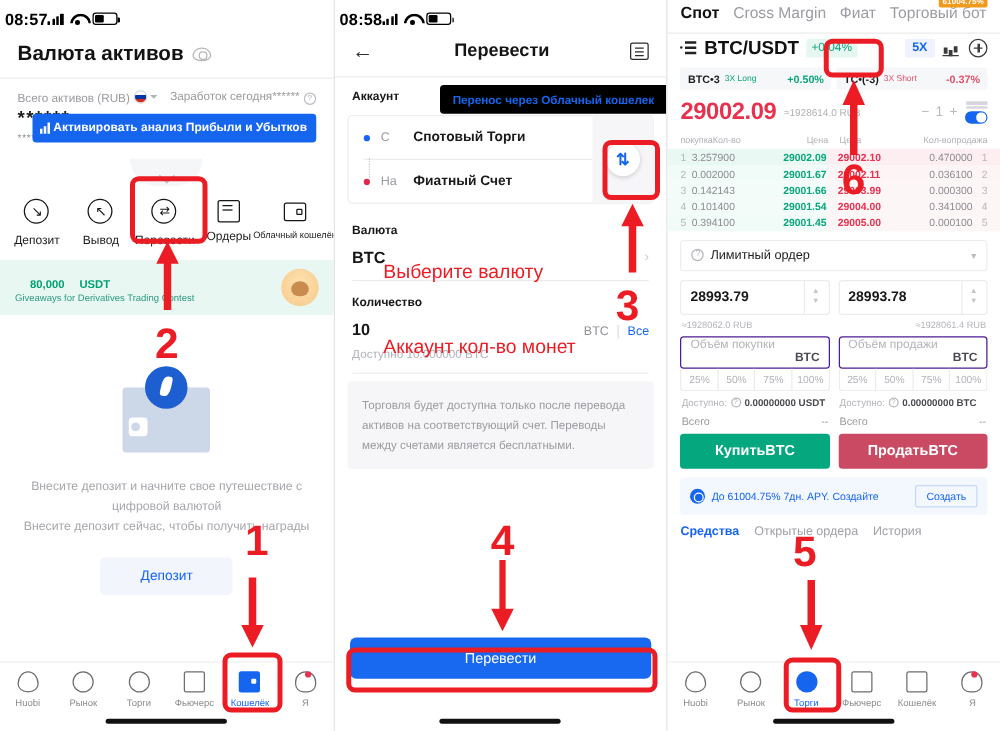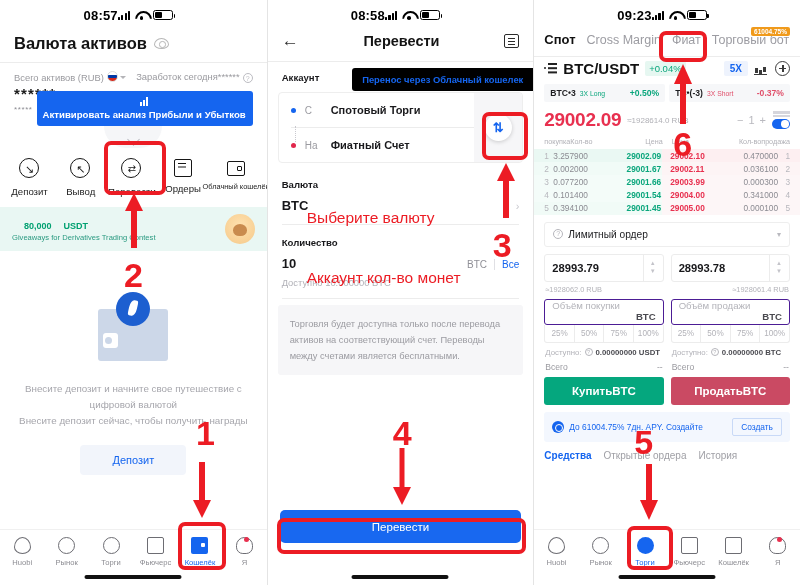--- a/index.html
+++ b/index.html
@@ -9,21 +9,21 @@
     background: #ffffff;
     overflow: hidden;
   }
   .screens { display: flex; width: 800px; height: 585px; }
   .panel { width: 266.66px; height: 585px; position: relative; background: #fff; overflow: hidden; }
   .panel + .panel { border-left: 1px solid #e4e4e4; }
 
   
   .statusbar {
     height: 30px; display: flex; align-items: center;
-    justify-content: center; padding: 0 14px 0 4px;
+    justify-content: flex-start; padding: 0 14px 0 4px;
     font-size: 12.5px; font-weight: bold; color: #000;
   }
   .sb-time { letter-spacing: .2px; font-size: 13px; }
   .sb-icons { display: flex; align-items: center; gap: 5px; }
   .bars { display: flex; align-items: flex-end; gap: 1.2px; height: 10px; }
   .bars i { width: 2.2px; background: #000; display: block; border-radius: .5px; }
   .bars i:nth-child(1){height:3.5px}.bars i:nth-child(2){height:5.5px}
   .bars i:nth-child(3){height:7.5px}.bars i:nth-child(4){height:9.5px}
   .wifi { width: 13px; height: 10px; position: relative; }
   .wifi::before {
@@ -53,21 +53,20 @@
   .flag { width:11px;height:11px;border-radius:50%; background: linear-gradient(to bottom,#fff 0 33%,#0039a6 33% 66%,#d52b1e 66% 100%); display:inline-block; vertical-align:-1.5px; margin:0 2px 0 3px; border:.5px solid #ddd;}
   .caret-d { display:inline-block; width:0;height:0;border-left:3.2px solid transparent;border-right:3.2px solid transparent;border-top:3.6px solid #b4b4b8; vertical-align:2px;}
   .qmark { display:inline-block; width:10px;height:10px;border:1px solid #bcbcc2;border-radius:50%; font-size:7px; line-height:9px; text-align:center; color:#bcbcc2; vertical-align:-1px; margin-left:3px;}
   .stars { font-size:15px; letter-spacing:1.2px; color:#1b1b1b; line-height:15px; margin-top:3px; font-weight:bold;}
   .stars2 { font-size:8px; letter-spacing:.6px; color:#8d8d93; margin-top:4px;}
   .pnl-btn {
     position:absolute; right:14px; top:91px;
     background:#1565ef; color:#fff; border-radius:3px;
     font-size:9.6px; font-weight:bold; padding:6px 7px 6px 6px; display:flex; align-items:center; gap:3px;
     white-space:nowrap;
-    flex-direction:column;
   }
   .chartico { display:flex; align-items:flex-end; gap:1px; height:9px;}
   .chartico i{width:1.8px;background:#fff;display:block;}
   .chartico i:nth-child(1){height:4px}.chartico i:nth-child(2){height:6.5px}.chartico i:nth-child(3){height:9px}
   .pulltab { height:14px; position:relative; background:#fff; }
   .pulltab::before{
     content:""; position:absolute; left:50%; transform:translateX(-50%); top:-8px;
     width:58px; height:22px; background:#f5f6f8; border-radius:0 0 30px 30px;
   }
   .pulltab::after{
@@ -446,35 +445,20 @@
     <div class="rtext" style="left:39px;top:269px;">Аккаунт кол-во монет</div>
     <svg class="anno">
       <line x1="238" y1="218" x2="238" y2="175" stroke="#ec1c24" stroke-width="6"></line>
       <polygon points="238,163 229,181 247,181" fill="#ec1c24"></polygon>
       <line x1="134" y1="448" x2="134" y2="492" stroke="#ec1c24" stroke-width="5"></line>
       <polygon points="134,505 125,487 143,487" fill="#ec1c24"></polygon>
     </svg>
   </div>
 
   <div class="panel">
-    <div class="statusbar">
-      <div class="sb-time">09:23</div>
-      <div class="sb-icons">
-        <span class="bars">
-            <i></i>
-            <i></i>
-            <i></i>
-            <i></i>
-          </span>
-        <span class="wifi"></span>
-        <span class="batt">
-            <b></b>
-          </span>
-      </div>
-    </div>
 
     <div class="toptabs">
       <div class="t on">Спот</div>
       <div class="t">Cross Margin</div>
       <div class="t">Фиат</div>
       <div class="t">Торговый бот</div>
       <div class="badge-apy">61004.75%</div>
     </div>
     <div class="divider"></div>
 
@@ -536,21 +520,21 @@
       <div class="ob-row" style="background:linear-gradient(to right,#f1fbf7 0 48%,#fdf4f5 48% 100%)">
         <span class="i1">2</span>
         <span class="q1">0.002000</span>
         <span class="p1c">29001.67</span>
         <span class="p2c">29002.11</span>
         <span class="q2">0.036100</span>
         <span class="i2">2</span>
       </div>
       <div class="ob-row" style="background:linear-gradient(to right,#f4fcf9 0 48%,#fdf6f7 48% 100%)">
         <span class="i1">3</span>
-        <span class="q1">0.077200</span>
+        <span class="q1">0.142143</span>
         <span class="p1c">29001.66</span>
         <span class="p2c">29003.99</span>
         <span class="q2">0.000300</span>
         <span class="i2">3</span>
       </div>
       <div class="ob-row" style="background:linear-gradient(to right,#f4fcf9 0 48%,#fdf6f7 48% 100%)">
         <span class="i1">4</span>
         <span class="q1">0.101400</span>
         <span class="p1c">29001.54</span>
         <span class="p2c">29004.00</span>

